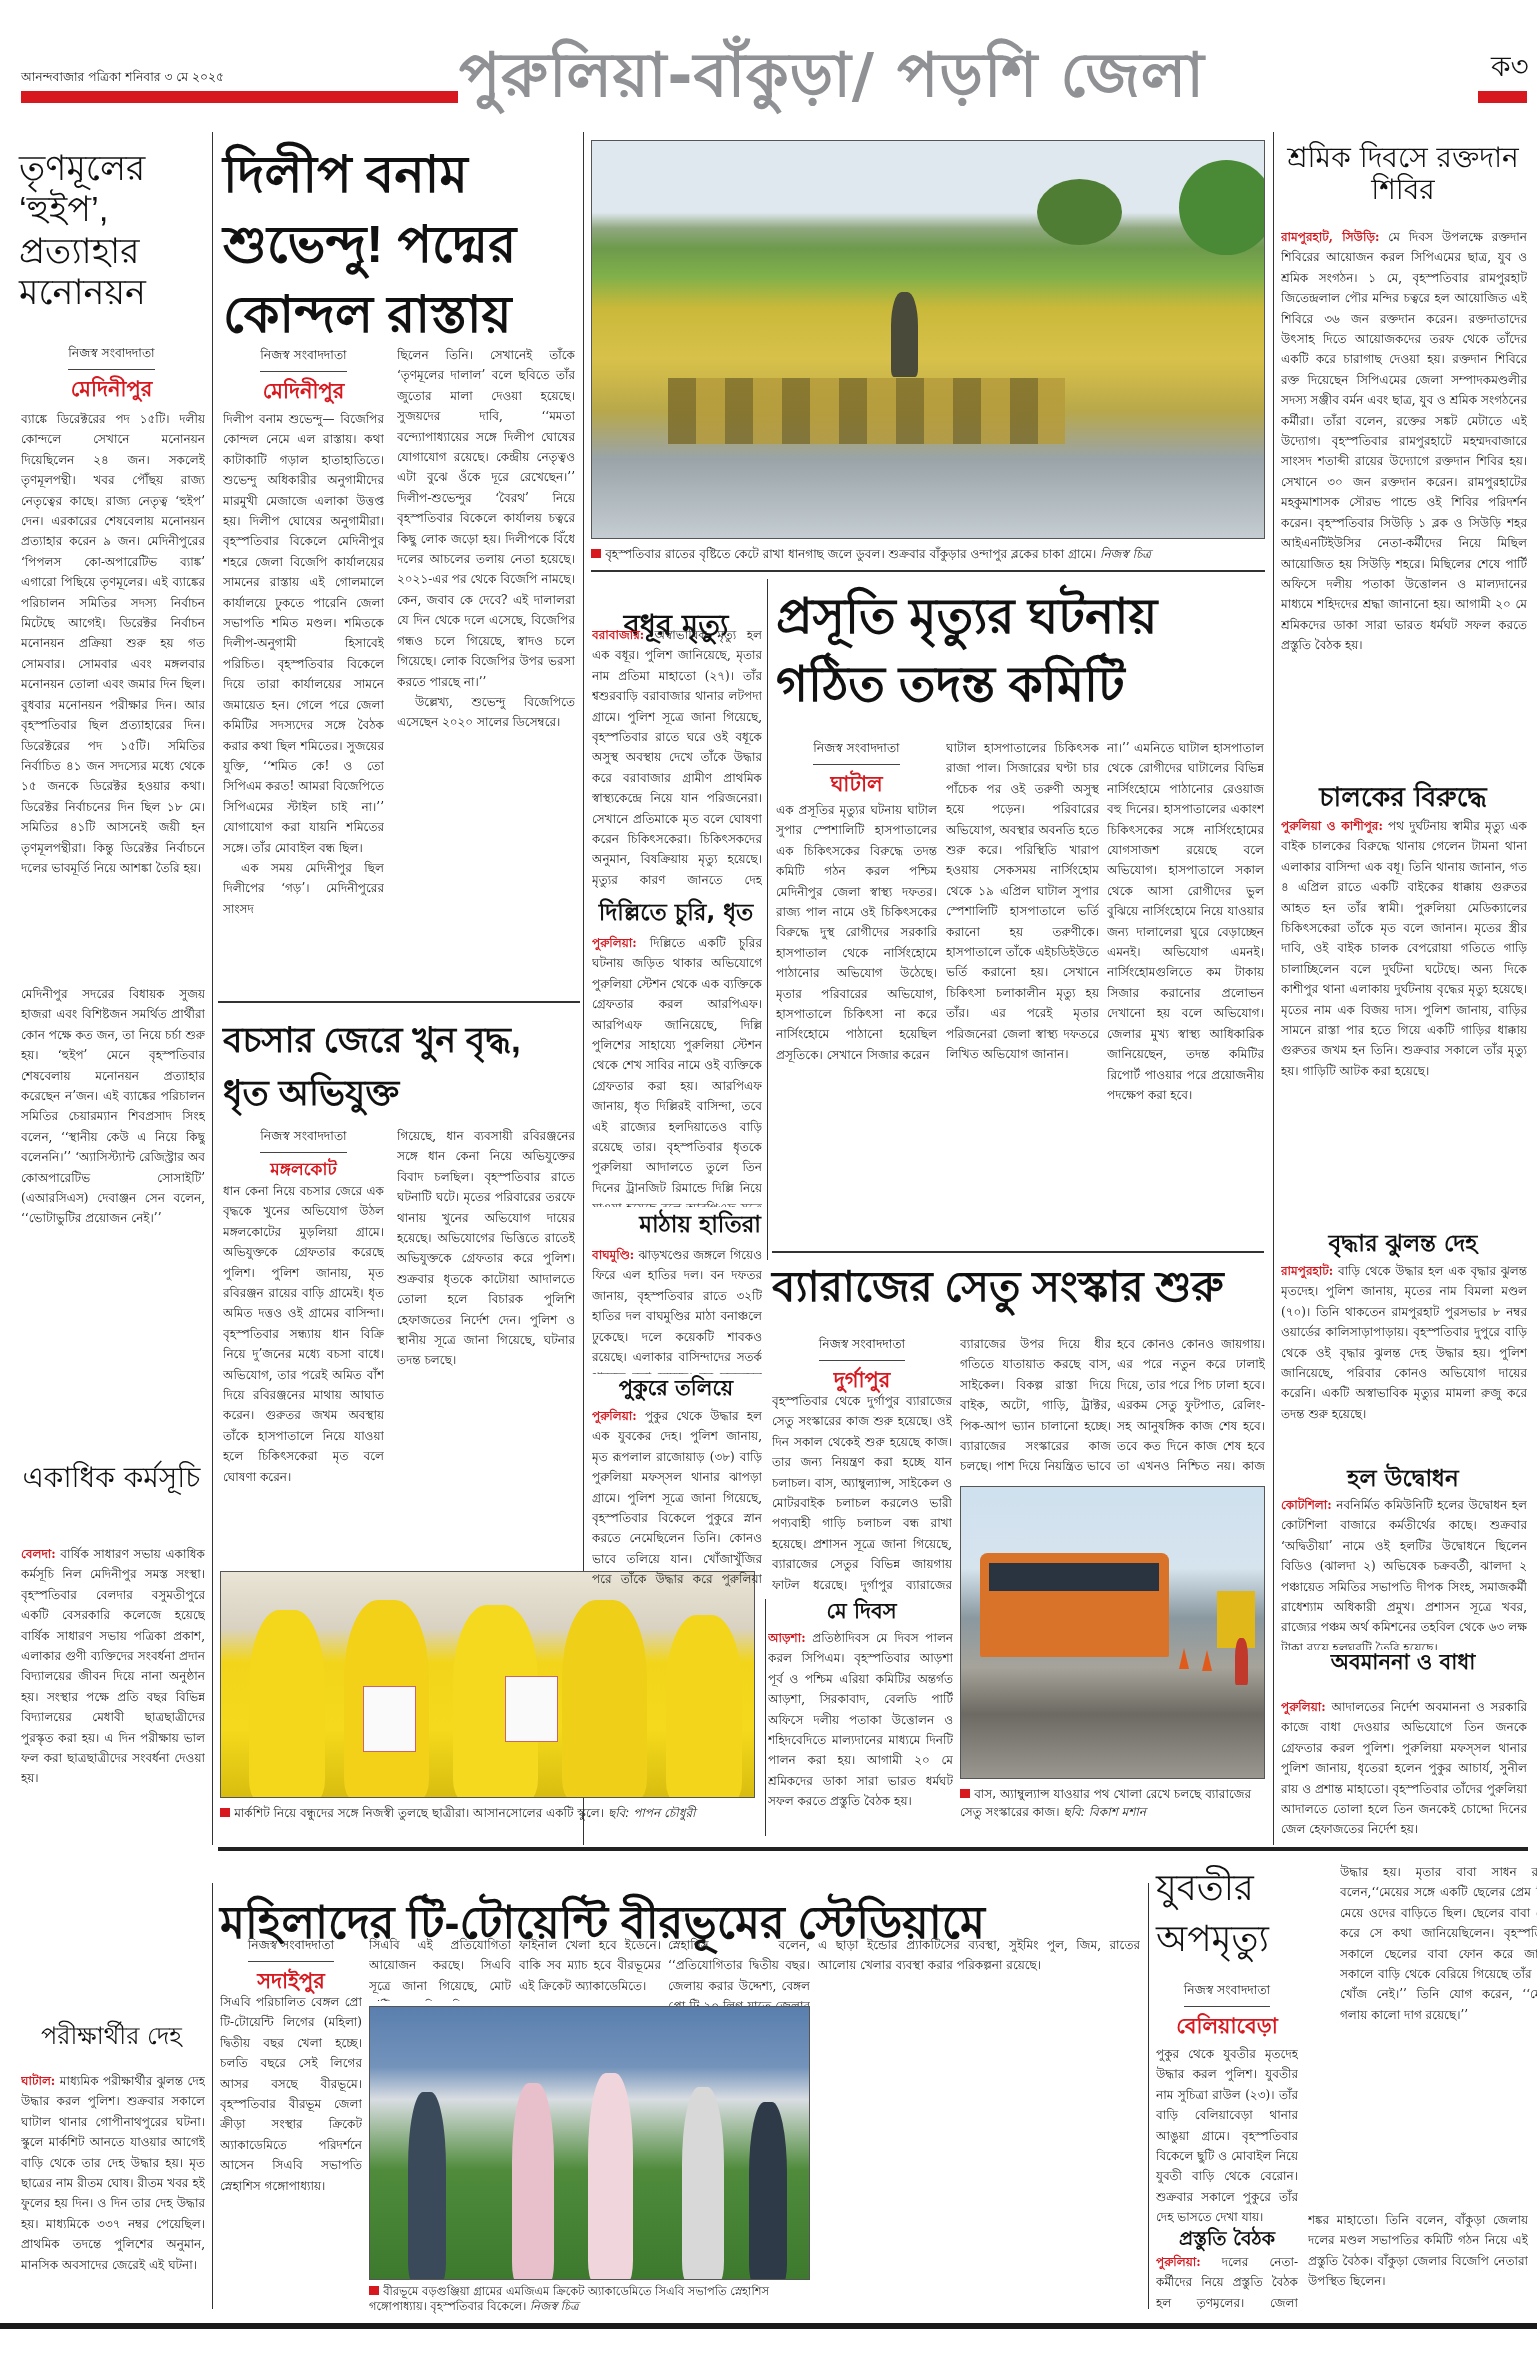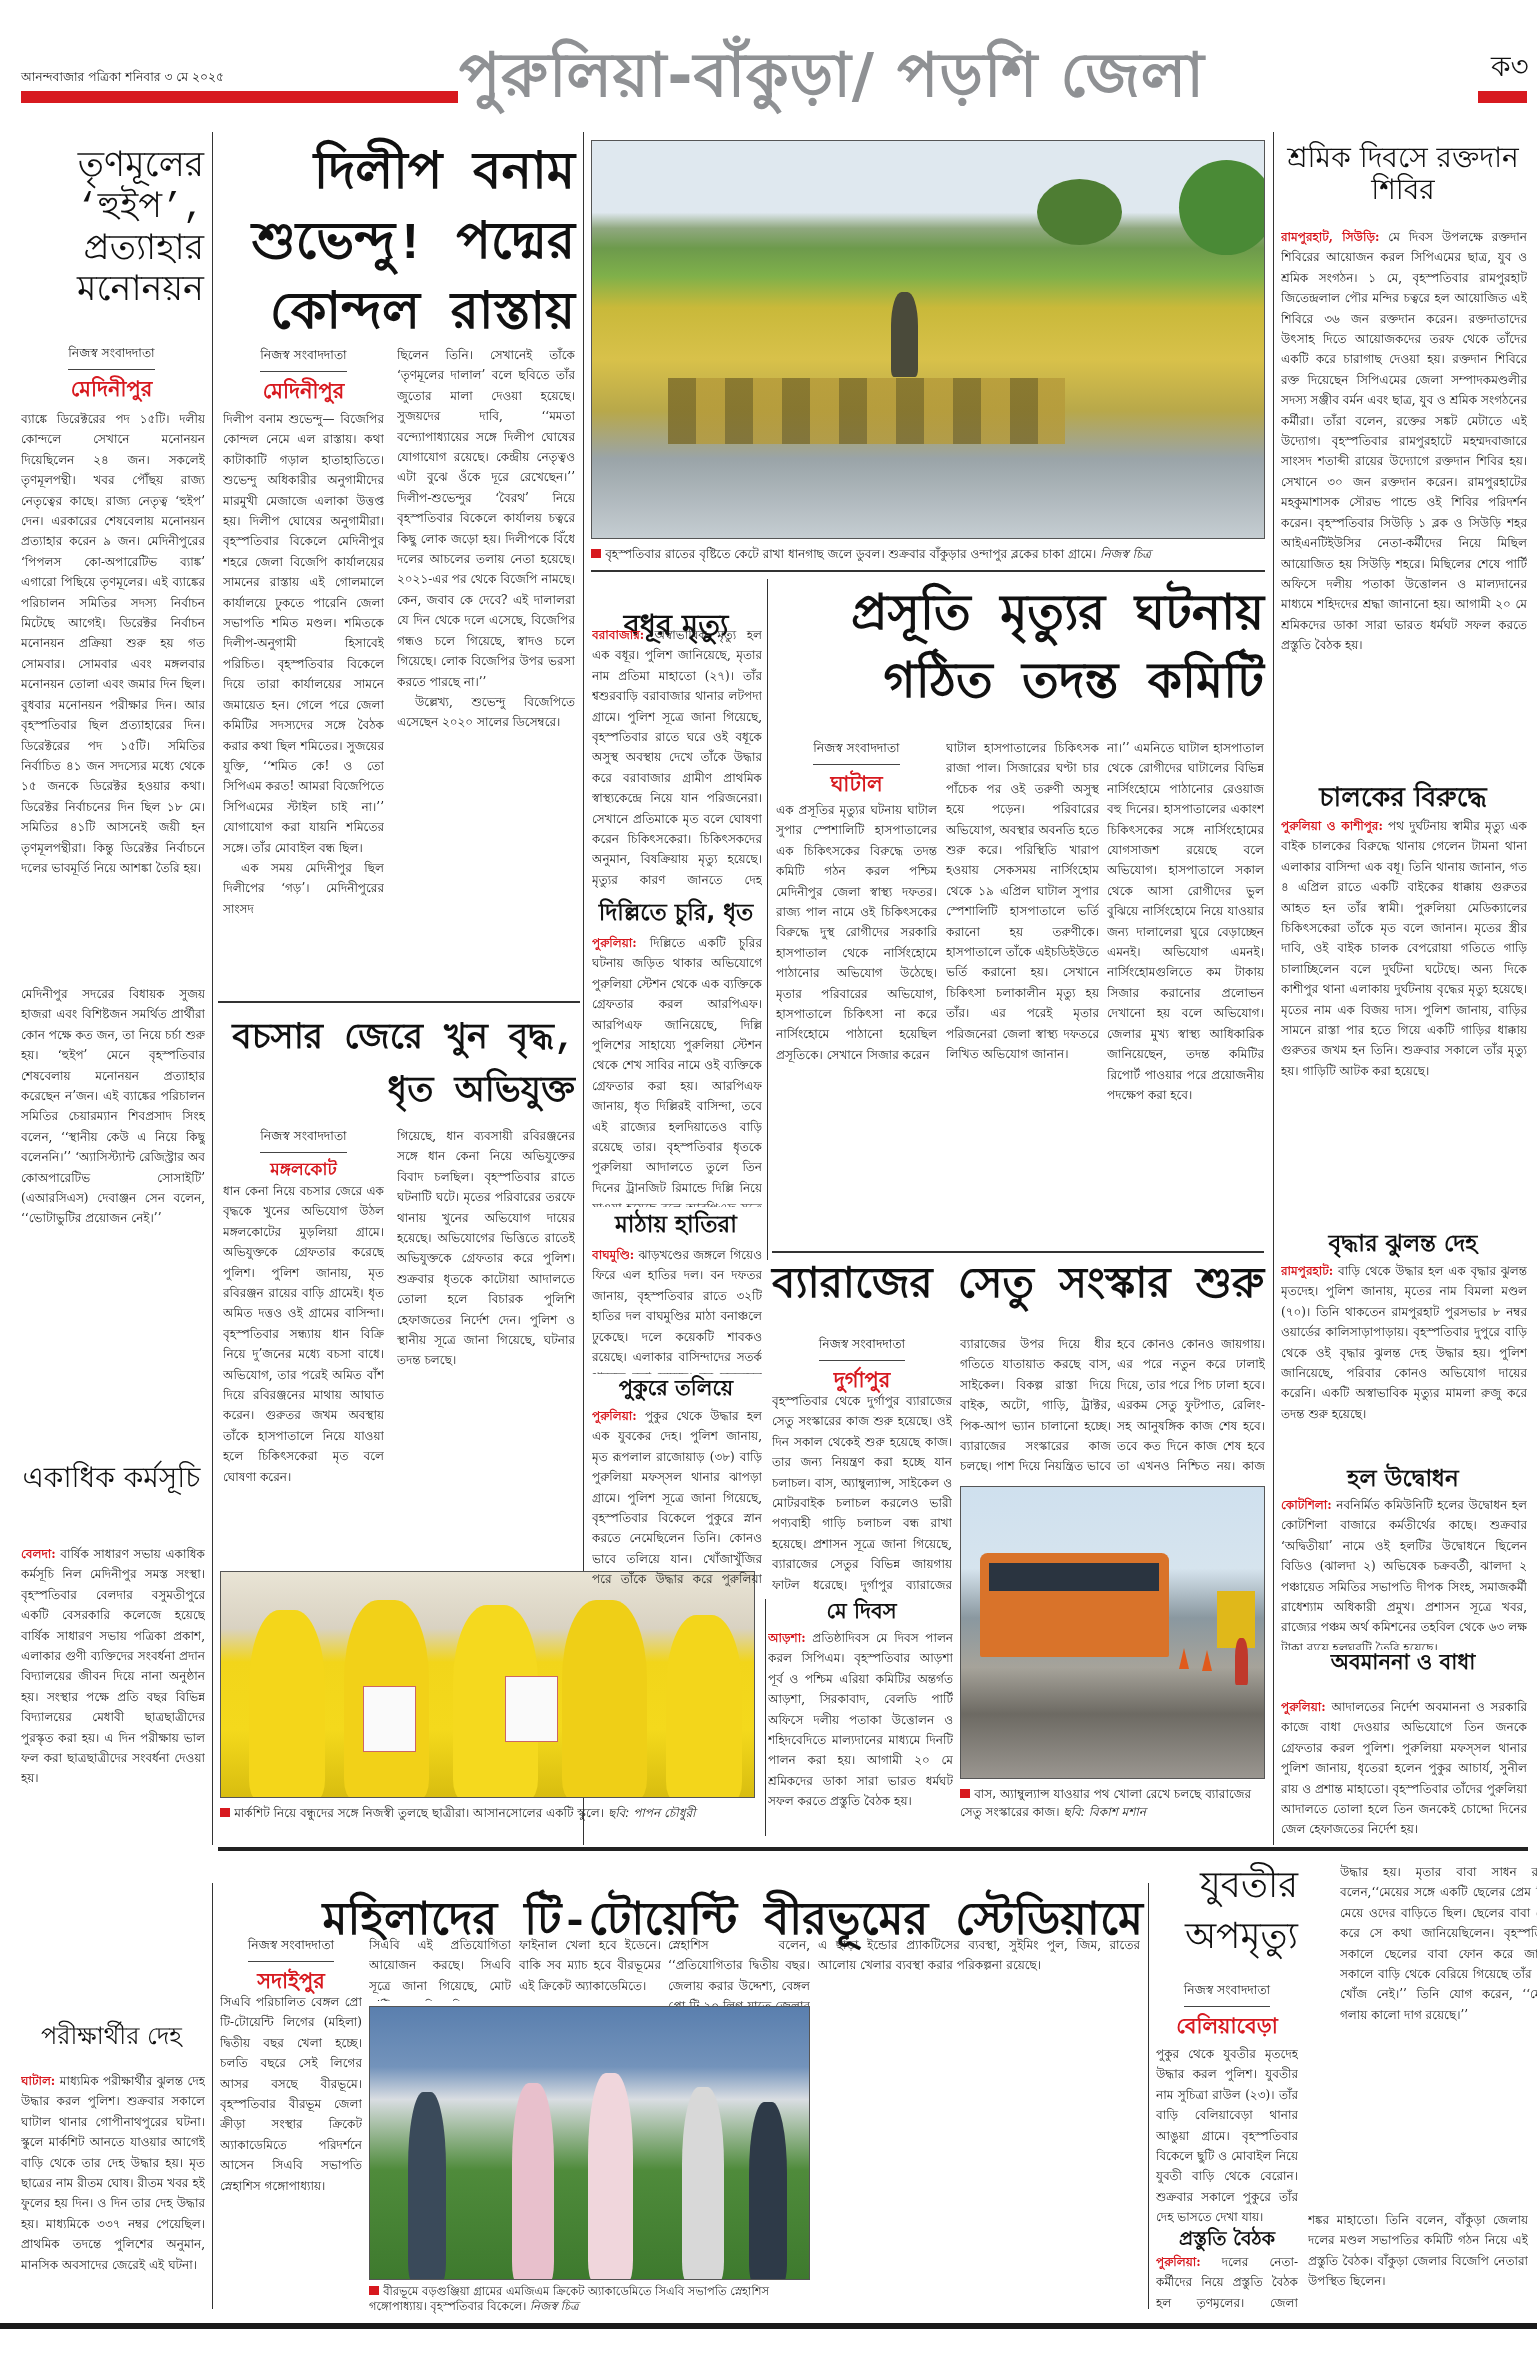--- a/index.html
+++ b/index.html
@@ -11,21 +11,21 @@
   
   .mast-left { left: 21px; top: 68px; font-size: 12.3px; color: #222; font-family: "DejaVu Sans", sans-serif; }
   .mast-bar { background: #d7191f; height: 12.3px; }
   .mast-title { left: 459px; top: 44px; font-family: "DejaVu Sans", sans-serif; font-size: 61px; font-weight: bold; color: #8f9194; letter-spacing: 0.9px; white-space: nowrap; line-height: 1; }
   .page-no { left: 1491px; top: 45px; font-size: 28px; color: #111; font-family: "DejaVu Sans", sans-serif; }
 
   .rule-v { position: absolute; width: 0.9px; background: #333; }
   .rule-h { position: absolute; height: 1.9px; background: #333; }
   .rule-h.thick { height: 3.8px; background: #222; }
 
-  .headline { position: absolute; font-family: Liberation Mono, monospace; font-weight: bold; color: #111; text-align: right; line-height: 1.18; }
+  .headline { position: absolute; font-family: Liberation Sans, sans-serif; font-weight: bold; color: #111; text-align: left; line-height: 1.18; }
   .subhead { position: absolute; font-family: "DejaVu Sans", sans-serif; font-weight: bold; color: #111; text-align: center; line-height: 1.15; }
 
   .byline { position: absolute; text-align: center; font-family: "DejaVu Sans", sans-serif; }
   .byline .by { font-size: 12.3px; color: #222; padding-bottom: 4.7px; border-bottom: 1.9px solid #444; display: inline-block; }
   .byline .place { display: block; font-size: 21px; font-weight: bold; color: #d7191f; margin-top: 3.8px; }
 
   .body-text { position: absolute; font-size: 12px; line-height: 20.4px; text-align: justify; color: #222; overflow: hidden; font-family: "DejaVu Serif", serif; }
   .body-text .dateline { color: #d7191f; font-weight: bold; }
   .body-text p { text-indent: 1.5em; }
   .body-text p.first { text-indent: 0; }
@@ -137,21 +137,21 @@
 <div class="rule-h" style="left:591px; top:570px; width:674px;"></div>
 
 <div class="subhead" style="left:591px; top:609px; width:170px; font-size:29px;">বধূর মৃত্যু</div>
 <div class="body-text" style="left:592px; top:625px; width:170px; height:267px;">
   <p class="first"><span class="dateline">বরাবাজার:</span> <span>অস্বাভাবিক মৃত্যু হল এক বধূর। পুলিশ জানিয়েছে, মৃতার নাম প্রতিমা মাহাতো (২৭)। তাঁর শ্বশুরবাড়ি বরাবাজার থানার লটপদা গ্রামে। পুলিশ সূত্রে জানা গিয়েছে, বৃহস্পতিবার রাতে ঘরে ওই বধূকে অসুস্থ অবস্থায় দেখে তাঁকে উদ্ধার করে বরাবাজার গ্রামীণ প্রাথমিক স্বাস্থ্যকেন্দ্রে নিয়ে যান পরিজনেরা। সেখানে প্রতিমাকে মৃত বলে ঘোষণা করেন চিকিৎসকেরা। চিকিৎসকদের অনুমান, বিষক্রিয়ায় মৃত্যু হয়েছে। মৃত্যুর কারণ জানতে দেহ ময়নাতদন্তে পাঠিয়েছে পুলিশ।</span></p>
 </div>
 <div class="subhead" style="left:591px; top:899px; width:170px; font-size:23px;">দিল্লিতে চুরি, ধৃত</div>
 <div class="body-text" style="left:592px; top:933px; width:170px; height:274px;">
   <p class="first"><span class="dateline">পুরুলিয়া:</span> <span>দিল্লিতে একটি চুরির ঘটনায় জড়িত থাকার অভিযোগে পুরুলিয়া স্টেশন থেকে এক ব্যক্তিকে গ্রেফতার করল আরপিএফ। আরপিএফ জানিয়েছে, দিল্লি পুলিশের সাহায্যে পুরুলিয়া স্টেশন থেকে শেখ সাবির নামে ওই ব্যক্তিকে গ্রেফতার করা হয়। আরপিএফ জানায়, ধৃত দিল্লিরই বাসিন্দা, তবে এই রাজ্যের হলদিয়াতেও বাড়ি রয়েছে তার। বৃহস্পতিবার ধৃতকে পুরুলিয়া আদালতে তুলে তিন দিনের ট্রানজিট রিমান্ডে দিল্লি নিয়ে যাওয়া হয়েছে বলে আরপিএফ সূত্রে খবর।</span></p>
 </div>
-<div class="subhead" style="left:591px; top:1211px; width:170px; font-size:23px;">মাঠায় হাতিরা</div>
+<div class="subhead" style="left:591px; top:1211px; width:170px; font-size:23px;text-align:right;">মাঠায় হাতিরা</div>
 <div class="body-text" style="left:592px; top:1245px; width:170px; height:129px;">
   <p class="first"><span class="dateline">বাঘমুণ্ডি:</span> <span>ঝাড়খণ্ডের জঙ্গলে গিয়েও ফিরে এল হাতির দল। বন দফতর জানায়, বৃহস্পতিবার রাতে ৩২টি হাতির দল বাঘমুণ্ডির মাঠা বনাঞ্চলে ঢুকেছে। দলে কয়েকটি শাবকও রয়েছে। এলাকার বাসিন্দাদের সতর্ক থাকতে বলা হয়েছে। বন দফতরের কর্মীরা নজর রাখছেন।</span></p>
 </div>
 <div class="subhead" style="left:591px; top:1376px; width:170px; font-size:21px;">পুকুরে তলিয়ে</div>
 <div class="body-text" style="left:592px; top:1406px; width:170px; height:184px;">
   <p class="first"><span class="dateline">পুরুলিয়া:</span> <span>পুকুর থেকে উদ্ধার হল এক যুবকের দেহ। পুলিশ জানায়, মৃত রূপলাল রাজোয়াড় (৩৮) বাড়ি পুরুলিয়া মফস্সল থানার ঝাপড়া গ্রামে। পুলিশ সূত্রে জানা গিয়েছে, বৃহস্পতিবার বিকেলে পুকুরে স্নান করতে নেমেছিলেন তিনি। কোনও ভাবে তলিয়ে যান। খোঁজাখুঁজির পরে তাঁকে উদ্ধার করে পুরুলিয়া মেডিক্যালে নিয়ে যাওয়া হলে চিকিৎসকেরা মৃত বলে ঘোষণা করেন। শুক্রবার দেহের ময়নাতদন্ত করে পুলিশ।</span></p>
 </div>
 <div class="subhead" style="left:767px; top:1599px; width:189px; font-size:21px;">মে দিবস</div>
 <div class="body-text" style="left:768px; top:1628px; width:185px; height:206px;">
   <p class="first"><span class="dateline">আড়শা:</span> <span>প্রতিষ্ঠাদিবস মে দিবস পালন করল সিপিএম। বৃহস্পতিবার আড়শা পূর্ব ও পশ্চিম এরিয়া কমিটির অন্তর্গত আড়শা, সিরকাবাদ, বেলডি পার্টি অফিসে দলীয় পতাকা উত্তোলন ও শহিদবেদিতে মাল্যদানের মাধ্যমে দিনটি পালন করা হয়। আগামী ২০ মে শ্রমিকদের ডাকা সারা ভারত ধর্মঘট সফল করতে প্রস্তুতি বৈঠক হয়।</span></p>

